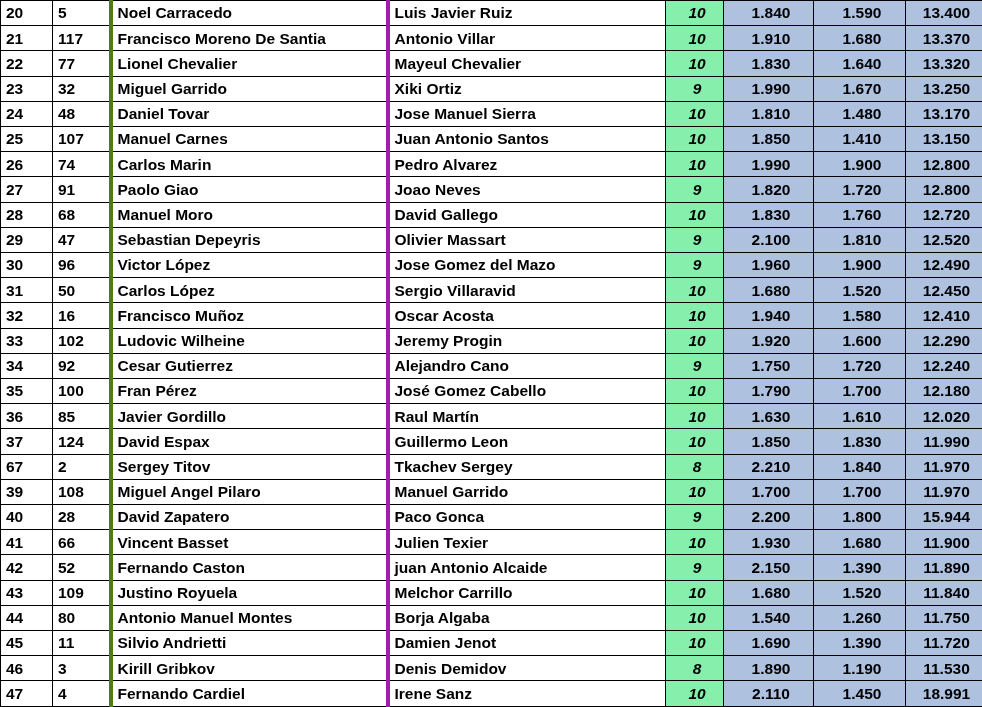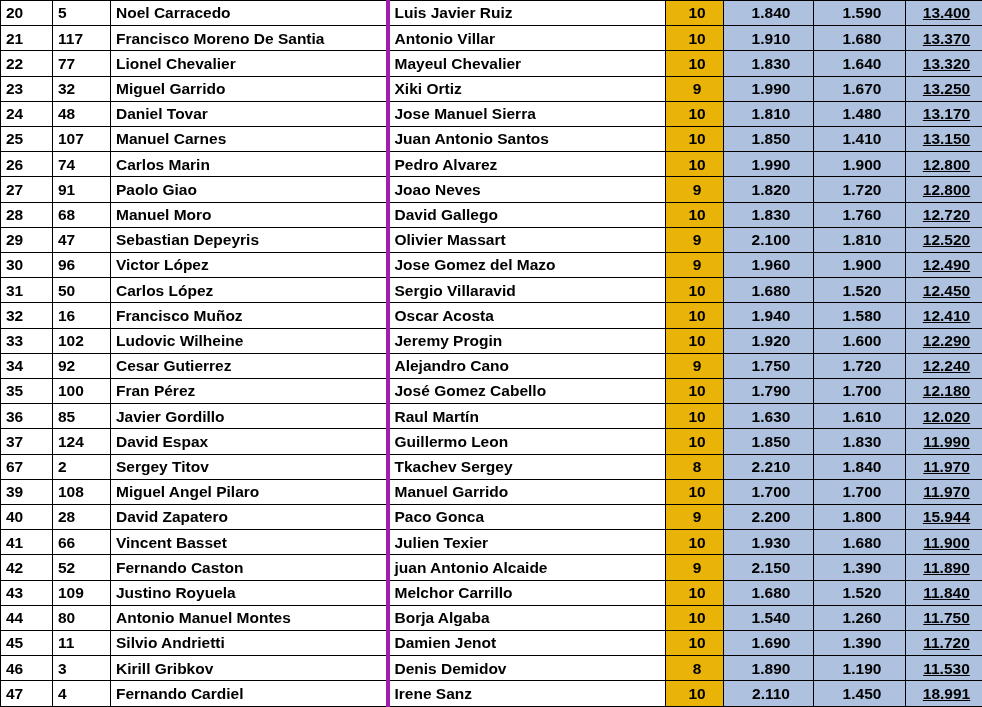--- a/index.html
+++ b/index.html
@@ -52,36 +52,37 @@
     background: #ffffff;
     text-align: left;
     padding-left: 6px;
     border-left: 1px solid #000000;
     border-right: none;
   }
   td.pilot {
     background: #ffffff;
     text-align: left;
     padding-left: 6px;
-    border-left: 1px solid #4d7c0f;
+    border-left: 4px solid #4d7c0f;
     border-right: none;
   }
   td.nav {
     background: #ffffff;
     text-align: left;
     padding-left: 6px;
     border-left: 4px solid #a21caf;
     border-right: 1px solid #000000;
   }
   td.laps {
-    background: #eab308;
+    background: #86efac;
     text-align: center;
     padding-left: 0;
     border-left: none;
     border-right: none;
+    font-style: italic;
   }
   td.t1 {
     background: #aec2e0;
     text-align: center;
     padding-left: 0;
     border-left: none;
     border-right: none;
   }
   td.t2 {
     background: #aec2e0;
@@ -90,21 +91,20 @@
     border-left: none;
     border-right: none;
   }
   td.total {
     background: #aec2e0;
     text-align: center;
     padding-left: 0;
     padding-right: 8px;
     border-left: none;
     border-right: 1px solid #aec2e0;
-    text-decoration: underline;
   }
 </style>
 </head>
 <body>
 
 <table class="results">
   <colgroup>
     <col class="c-pos">
       <col class="c-num">
       <col class="c-pilot">

